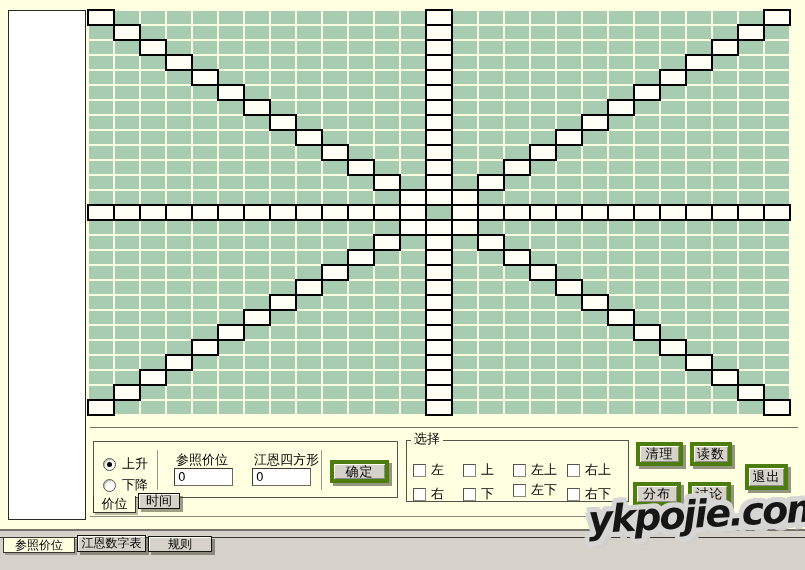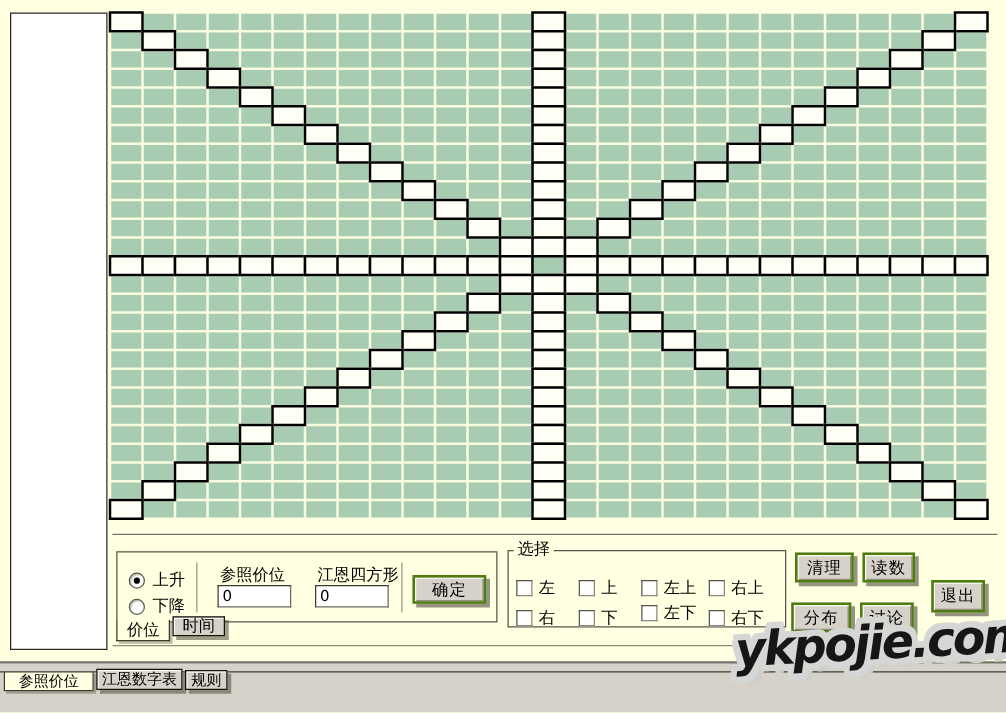--- a/index.html
+++ b/index.html
@@ -35,21 +35,21 @@
   .radio.checked::after{content:"";position:absolute;left:3px;top:3px;width:5px;height:5px;border-radius:50%;background:#000;}
   
   .cb-row{display:flex;align-items:center;gap:5px;}
   .cb{width:11px;height:11px;background:#fff;border:1px solid #8a897c;
     border-top-color:#55544a;border-left-color:#55544a;flex:0 0 auto;}
   
   .inp{background:#fff;border:1px solid #6b6a5e;border-top-color:#3c3b32;border-left-color:#3c3b32;
     font-size:12px;padding:1px 3px;font-family:inherit;box-sizing:border-box;color:#000;}
   
   .btn{
-    background:#d6d2c9;border:2px solid #4d7c0f;color:#000;
+    background:#d6d2c9;border:4px solid #4d7c0f;color:#000;
     display:flex;align-items:center;justify-content:center;
     box-shadow:inset 1px 1px 0 #fffef4,inset -1px -1px 0 #8f8d80,3px 3px 0 rgba(62,61,46,.55);
     font-size:13px;letter-spacing:1px;cursor:default;box-sizing:border-box;
   }
   
   .tab{display:flex;align-items:center;justify-content:center;font-size:13px;box-sizing:border-box;cursor:default;}
   .tab.active{background:var(--bg,#ffffe1);border:1px solid #3a392f;border-top:none;
     box-shadow:2px 2px 0 rgba(62,61,46,.35);}
   .tab.idle{background:#d6d2c9;border:1px solid #14140f;
     box-shadow:inset 1px 1px 0 #fffef4,3px 3px 0 rgba(62,61,46,.5);}
@@ -870,15 +870,15 @@
 <div class="abs btn" style="left:745px;top:464px;width:43px;height:26px;">退出</div>
 
 <div class="abs hline" style="left:90px;top:516px;width:542px;background:#8b8a7d;"></div>
 
 <div class="abs" style="left:0;top:529px;width:805px;height:2px;background:#75746a;border-bottom:1px solid #fffef2;"></div>
 <div class="abs graystrip"></div>
 <div class="abs hline" style="left:0;top:537px;width:805px;background:#3a392f;"></div>
 
 <div class="abs tab bottom active" style="left:3px;top:537px;width:72px;height:16px;z-index:2;font-size:12px;">参照价位</div>
 <div class="abs tab idle" style="left:77px;top:535px;width:69px;height:17px;z-index:2;font-size:12px;">江恩数字表</div>
-<div class="abs tab idle" style="left:148px;top:536px;width:34px;height:16px;z-index:2;font-size:12px;">规则</div>
+<div class="abs tab idle" style="left:148px;top:536px;width:64px;height:16px;z-index:2;font-size:12px;">规则</div>
 
 <div class="abs watermark">ykpojie.com</div>
 
 </body></html>

